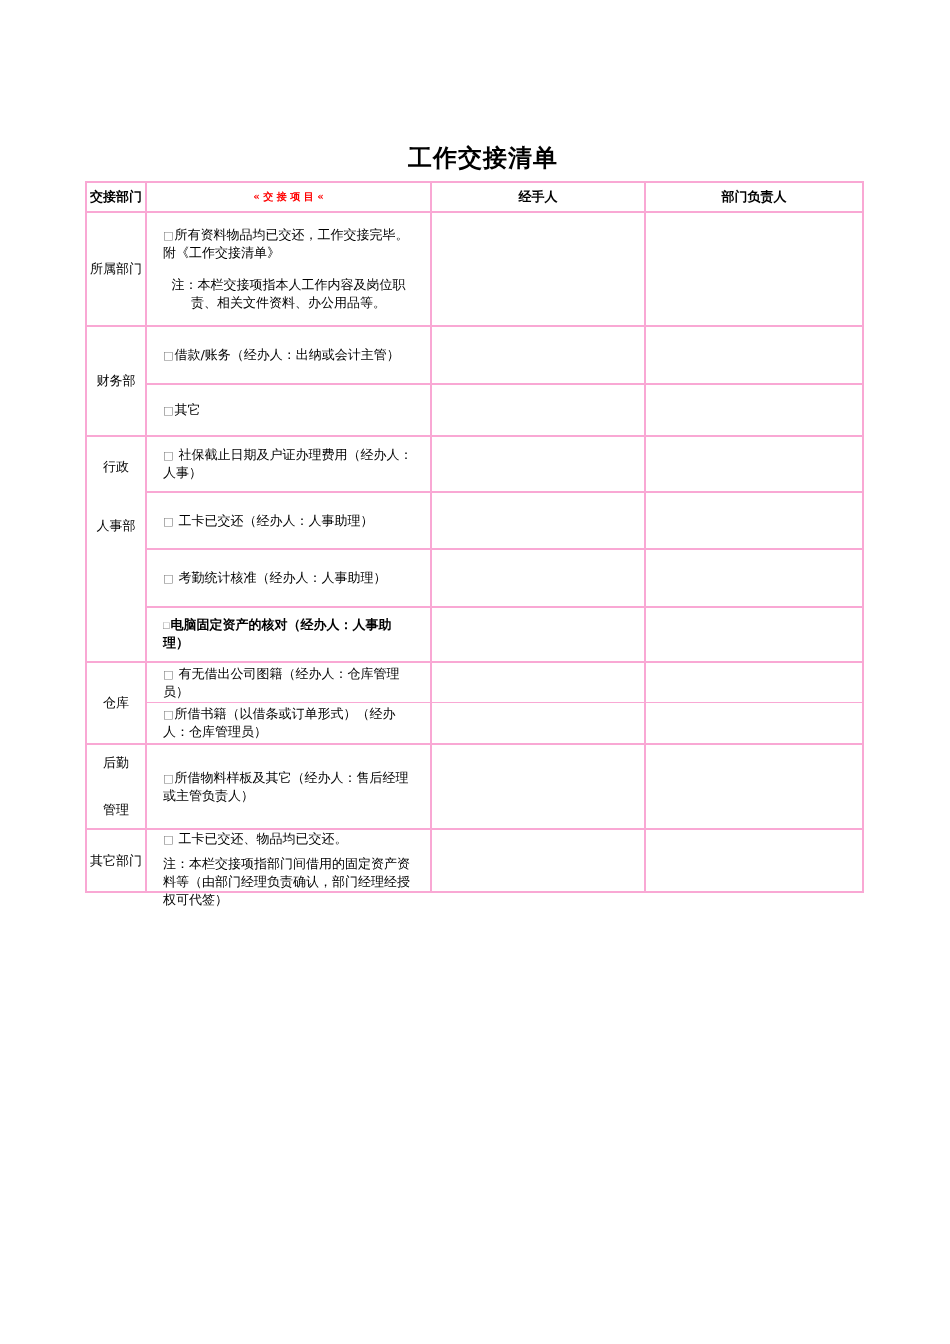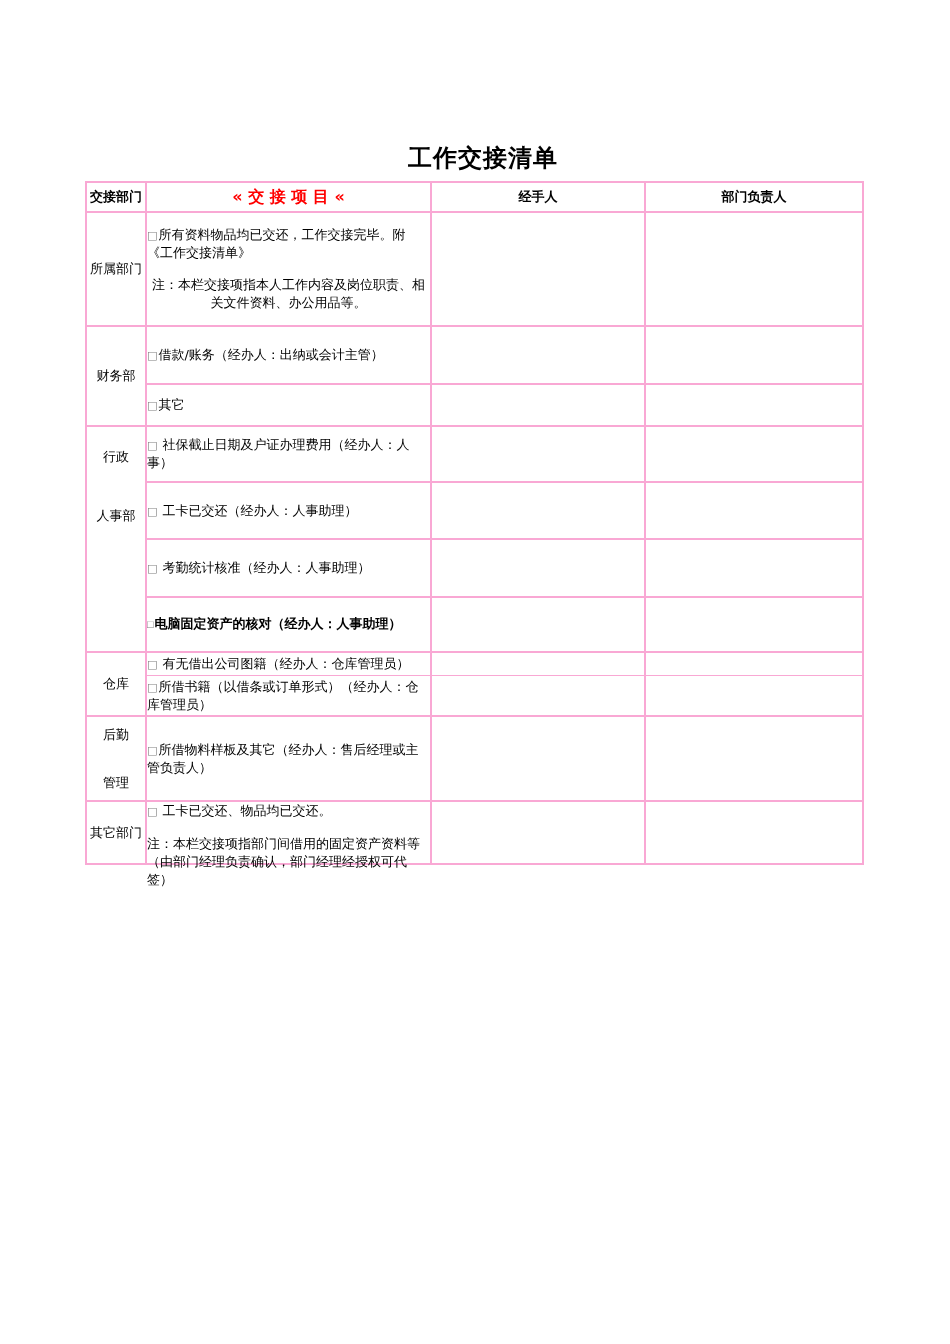--- a/index.html
+++ b/index.html
@@ -35,36 +35,36 @@
     font-size: 13px;
     vertical-align: middle;
   }
   th {
     font-weight: bold;
     text-align: center;
     padding: 2px;
   }
   th.items-header {
     color: #FF0000;
-    font-size: 16px;
+    font-size: 10px;
   }
   td.dept-cell {
     text-align: center;
     vertical-align: middle;
     line-height: 1.2;
   }
   td.dept-top {
     vertical-align: top;
     padding-top: 22px;
   }
   .dept-gap-lg { display: block; margin-top: 43px; }
   .dept-gap-md { display: block; margin-top: 32px; }
   td.item-cell {
     vertical-align: middle;
-    padding: 2px 0;
+    padding: 2px 16px;
     line-height: 1.35;
     text-align: left;
   }
   td.top-align { vertical-align: top; }
   .cb {
     color: #808080;
     font-size: 11px;
     padding-right: 1px;
   }
   .txt { white-space: pre-wrap; }
@@ -74,28 +74,28 @@
     margin-top: 14px;
     line-height: 1.4;
   }
   .overflow-box {
     height: 57px;
     overflow: visible;
     line-height: 1.15;
   }
   .note-tight {
     line-height: 1.38;
-    margin-top: 16px;
+    margin-top: 8px;
     white-space: pre-wrap;
   }
   
   tr.r-head  { height: 30px; }
   tr.r1  { height: 114px; }
   tr.r2  { height: 58px; }
-  tr.r3  { height: 42px; }
+  tr.r3  { height: 52px; }
   tr.r4  { height: 56px; }
   tr.r5  { height: 57px; }
   tr.r6  { height: 58px; }
   tr.r7  { height: 55px; }
   tr.r8  { height: 23px; }
   tr.r9  { height: 41px; }
   tr.r10 { height: 85px; }
   tr.r11 { height: 63px; }
   
   tr.r8 td { border-bottom-width: 1px; }

